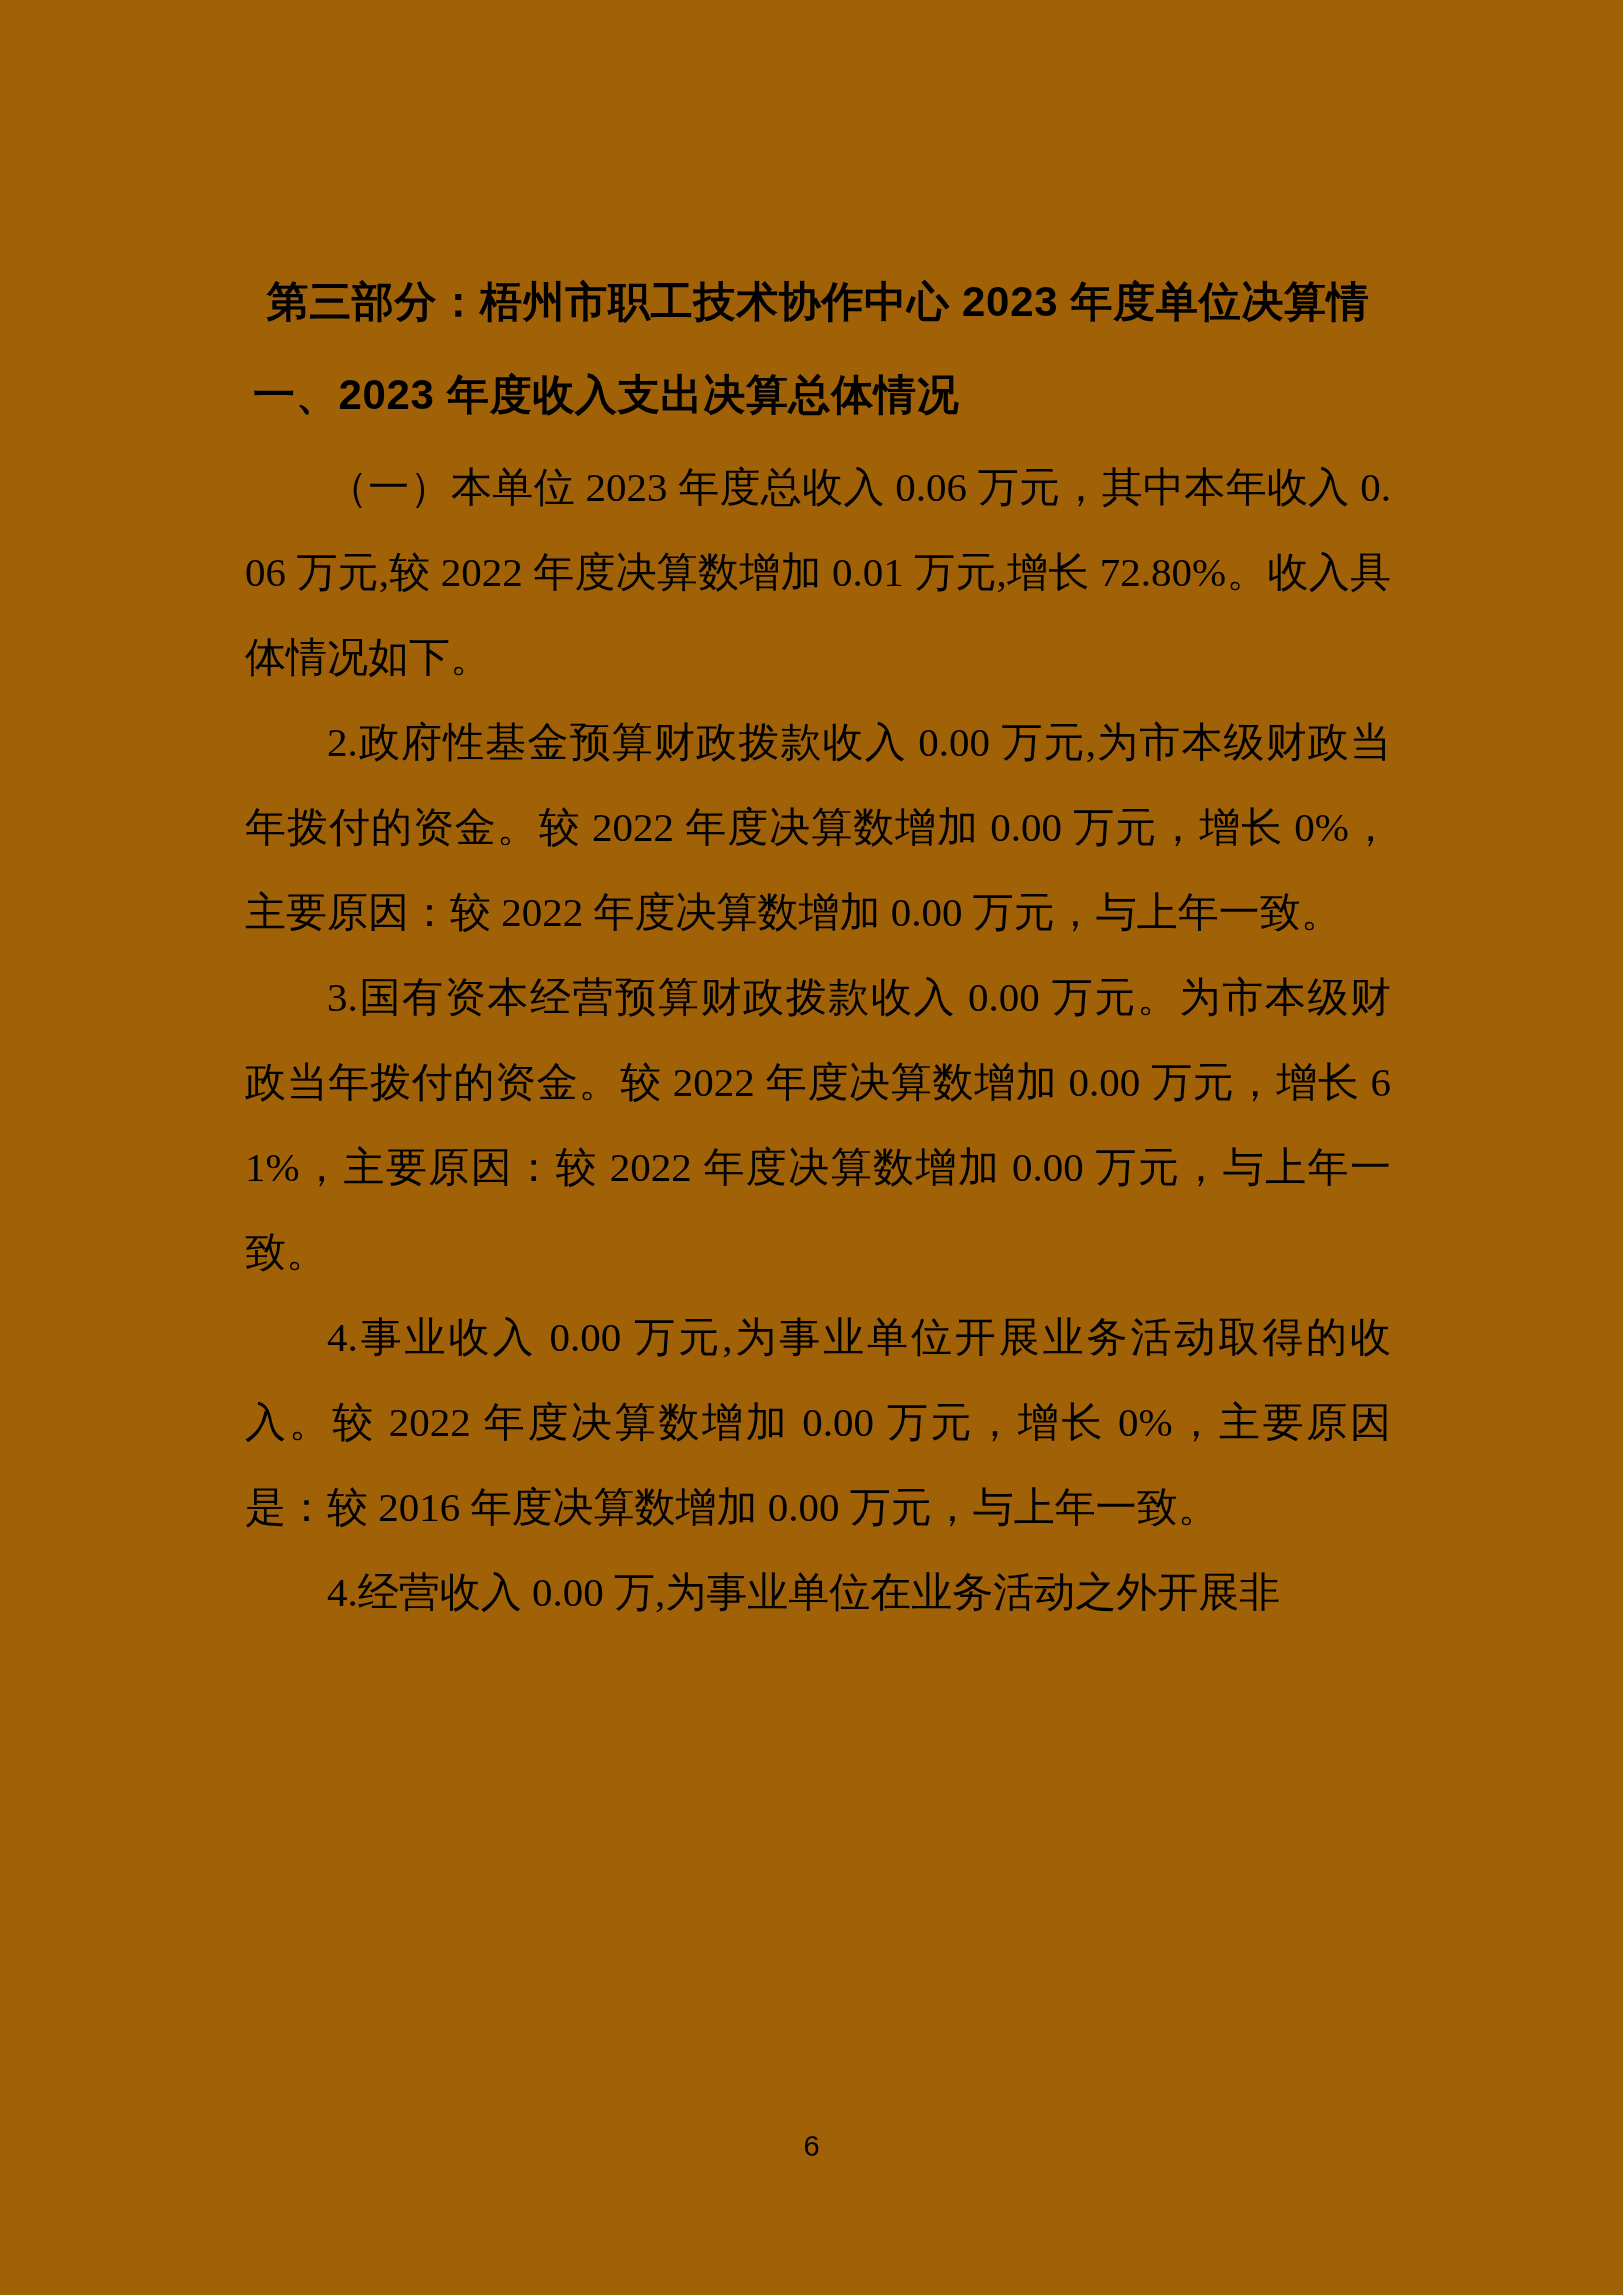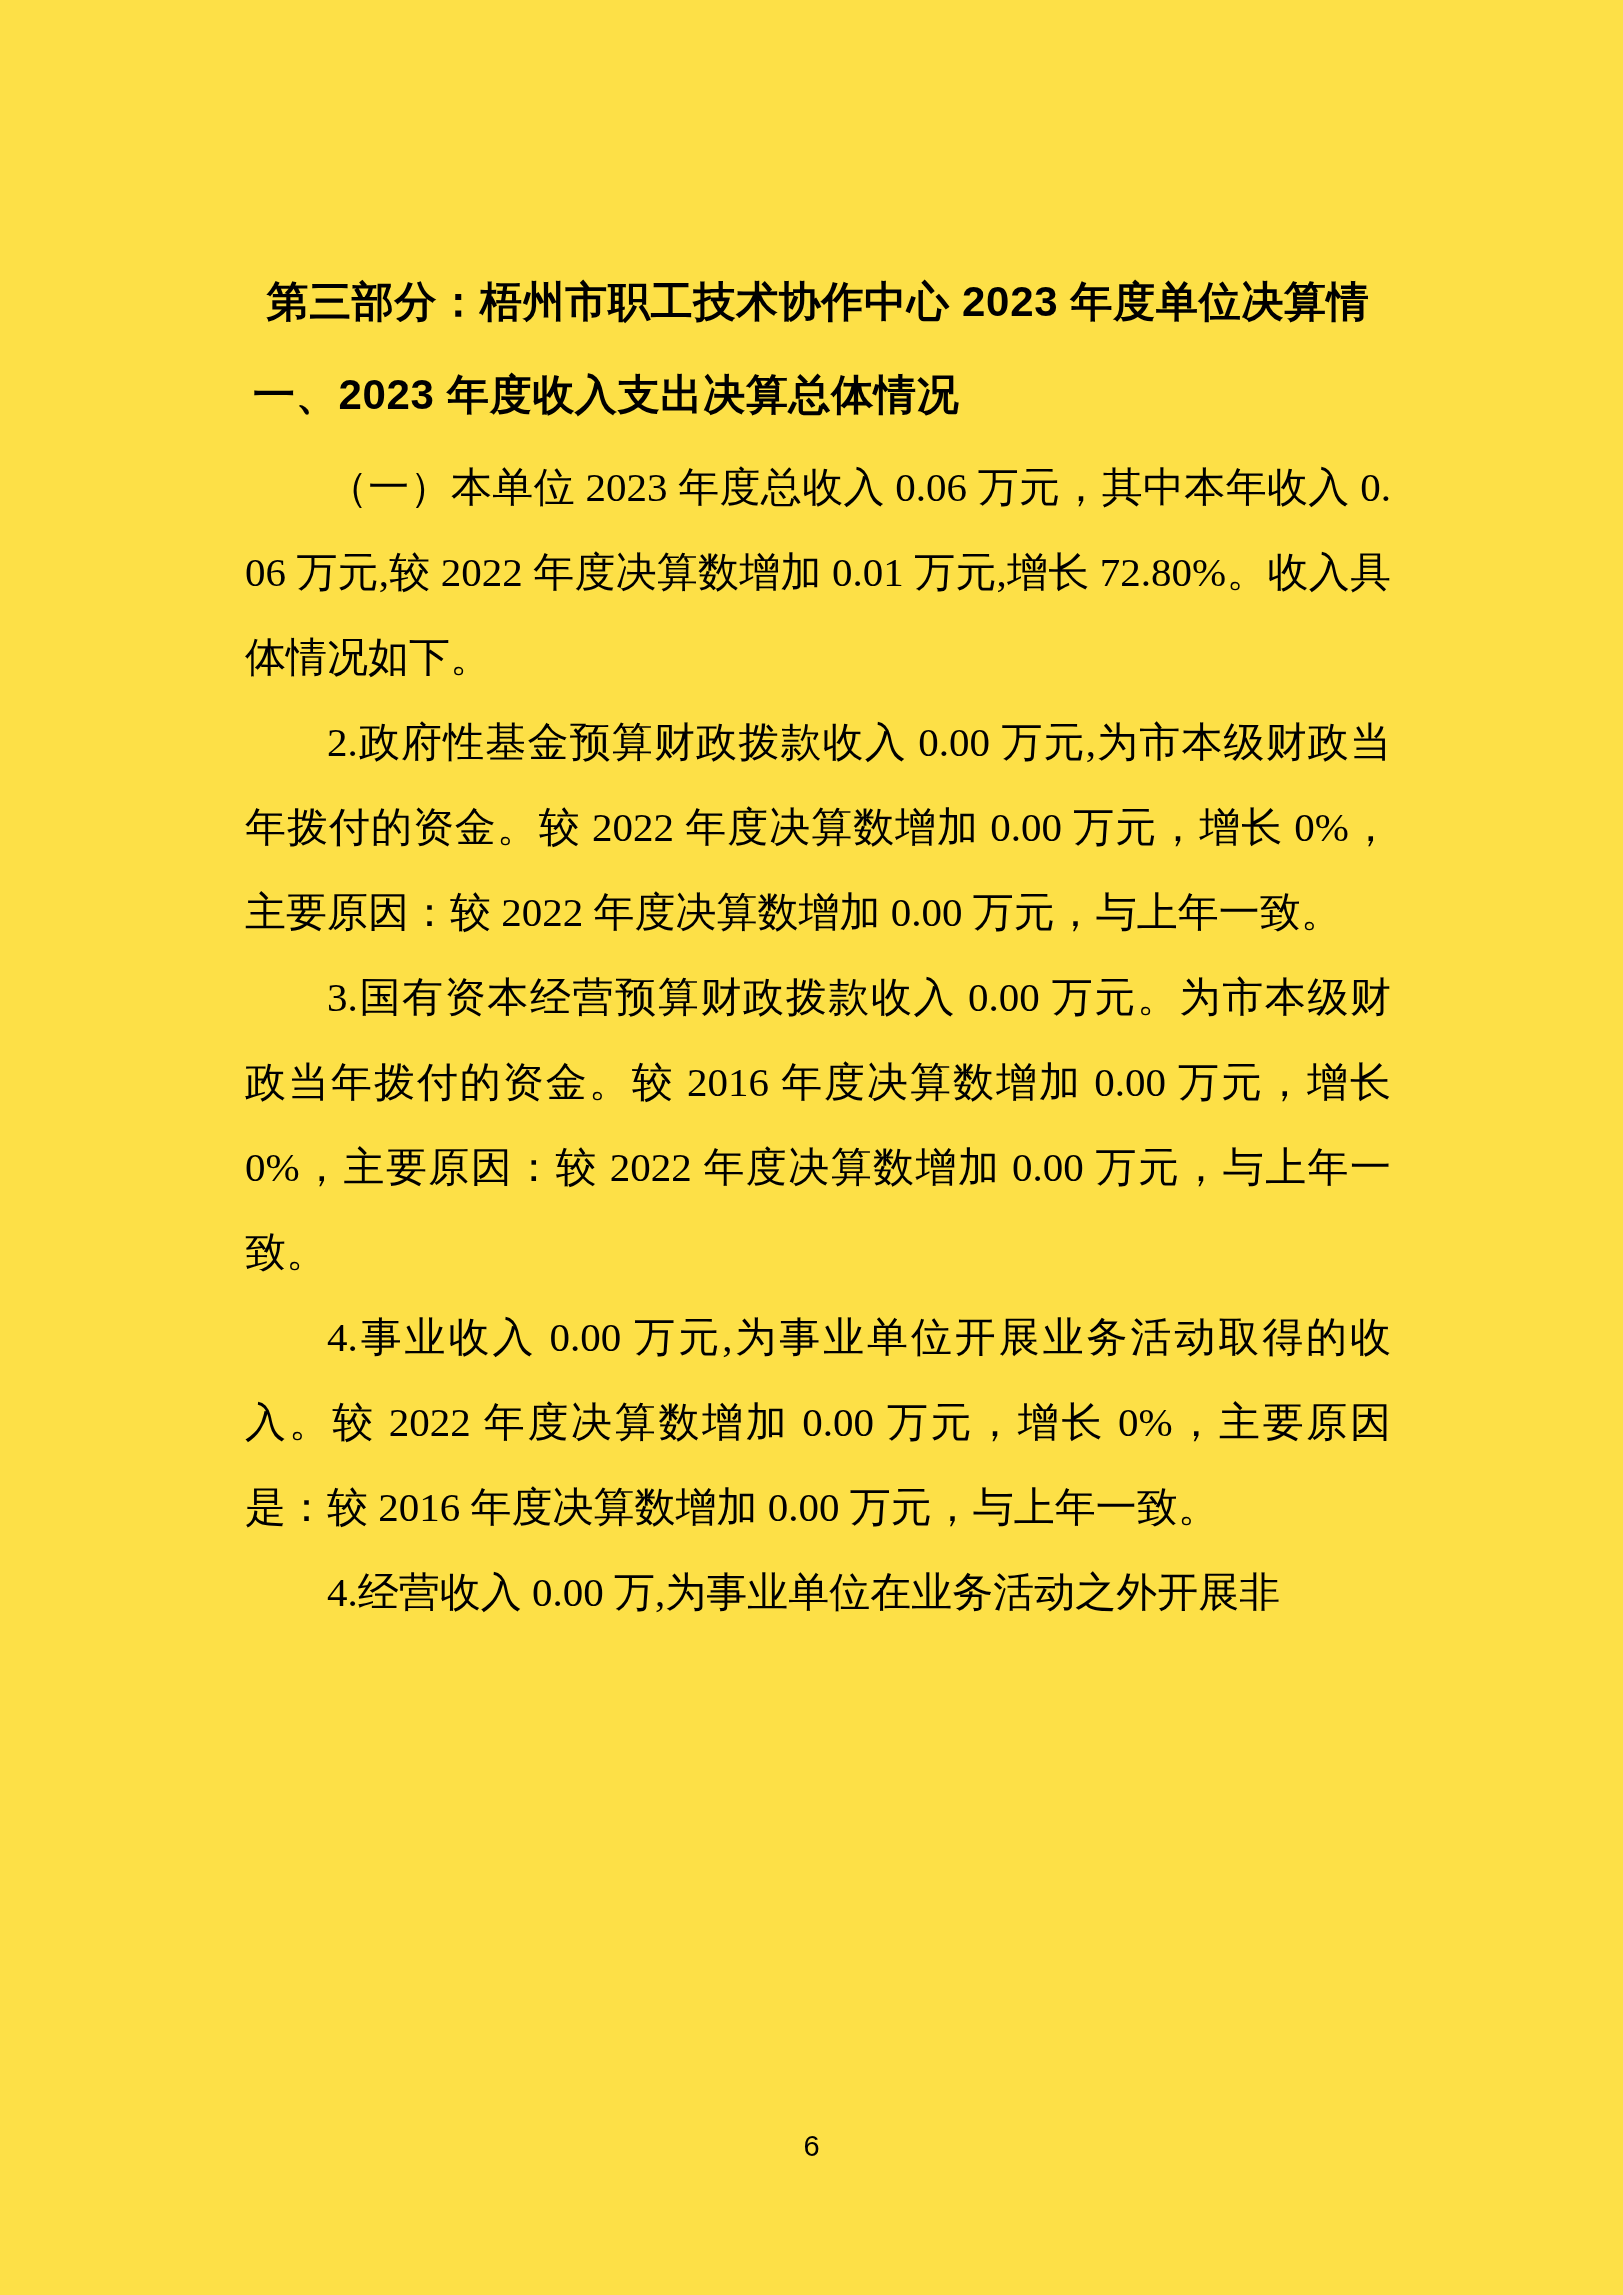--- a/index.html
+++ b/index.html
@@ -4,21 +4,21 @@
 <style>
   html, body {
     margin: 0;
     padding: 0;
     background: #ffffff;
   }
   .page {
     position: relative;
     width: 1623px;
     height: 2295px;
-    background: #fde047;
+    background: #a16207;
     overflow: hidden;
     color: #000000;
   }
   .content {
     position: absolute;
     top: 259px;
     left: 245px;
     width: 1146px;
   }
   .doc-title {
@@ -72,21 +72,21 @@
       <span class="title-line">第三部分：梧州市职工技术协作中心 2023 年度单位决算情</span>
     </div>
 
     <p class="section-heading">一、2023 年度收入支出决算总体情况</p>
 
     <p class="body-para">（一）本单位 2023 年度总收入 0.06 万元，其中本年收入 0.06 万元,较 2022 年度决算数增加 0.01 万元,增长 72.80%。收入具体情况如下。</p>
 
 
     <p class="body-para">2.政府性基金预算财政拨款收入 0.00 万元,为市本级财政当年拨付的资金。较 2022 年度决算数增加 0.00 万元，增长 0%，主要原因：较 2022 年度决算数增加 0.00 万元，与上年一致。</p>
 
-    <p class="body-para">3.国有资本经营预算财政拨款收入 0.00 万元。为市本级财政当年拨付的资金。较 2016 年度决算数增加 0.00 万元，增长 0%，主要原因：较 2022 年度决算数增加 0.00 万元，与上年一致。</p>
+    <p class="body-para">3.国有资本经营预算财政拨款收入 0.00 万元。为市本级财政当年拨付的资金。较 2022 年度决算数增加 0.00 万元，增长 61%，主要原因：较 2022 年度决算数增加 0.00 万元，与上年一致。</p>
 
     <p class="body-para">4.事业收入 0.00 万元,为事业单位开展业务活动取得的收入。较 2022 年度决算数增加 0.00 万元，增长 0%，主要原因是：较 2016 年度决算数增加 0.00 万元，与上年一致。</p>
 
     <p class="body-para">4.经营收入 0.00 万,为事业单位在业务活动之外开展非</p>
 
   </div>
 
   <div class="page-number">6</div>
 </div>
 

